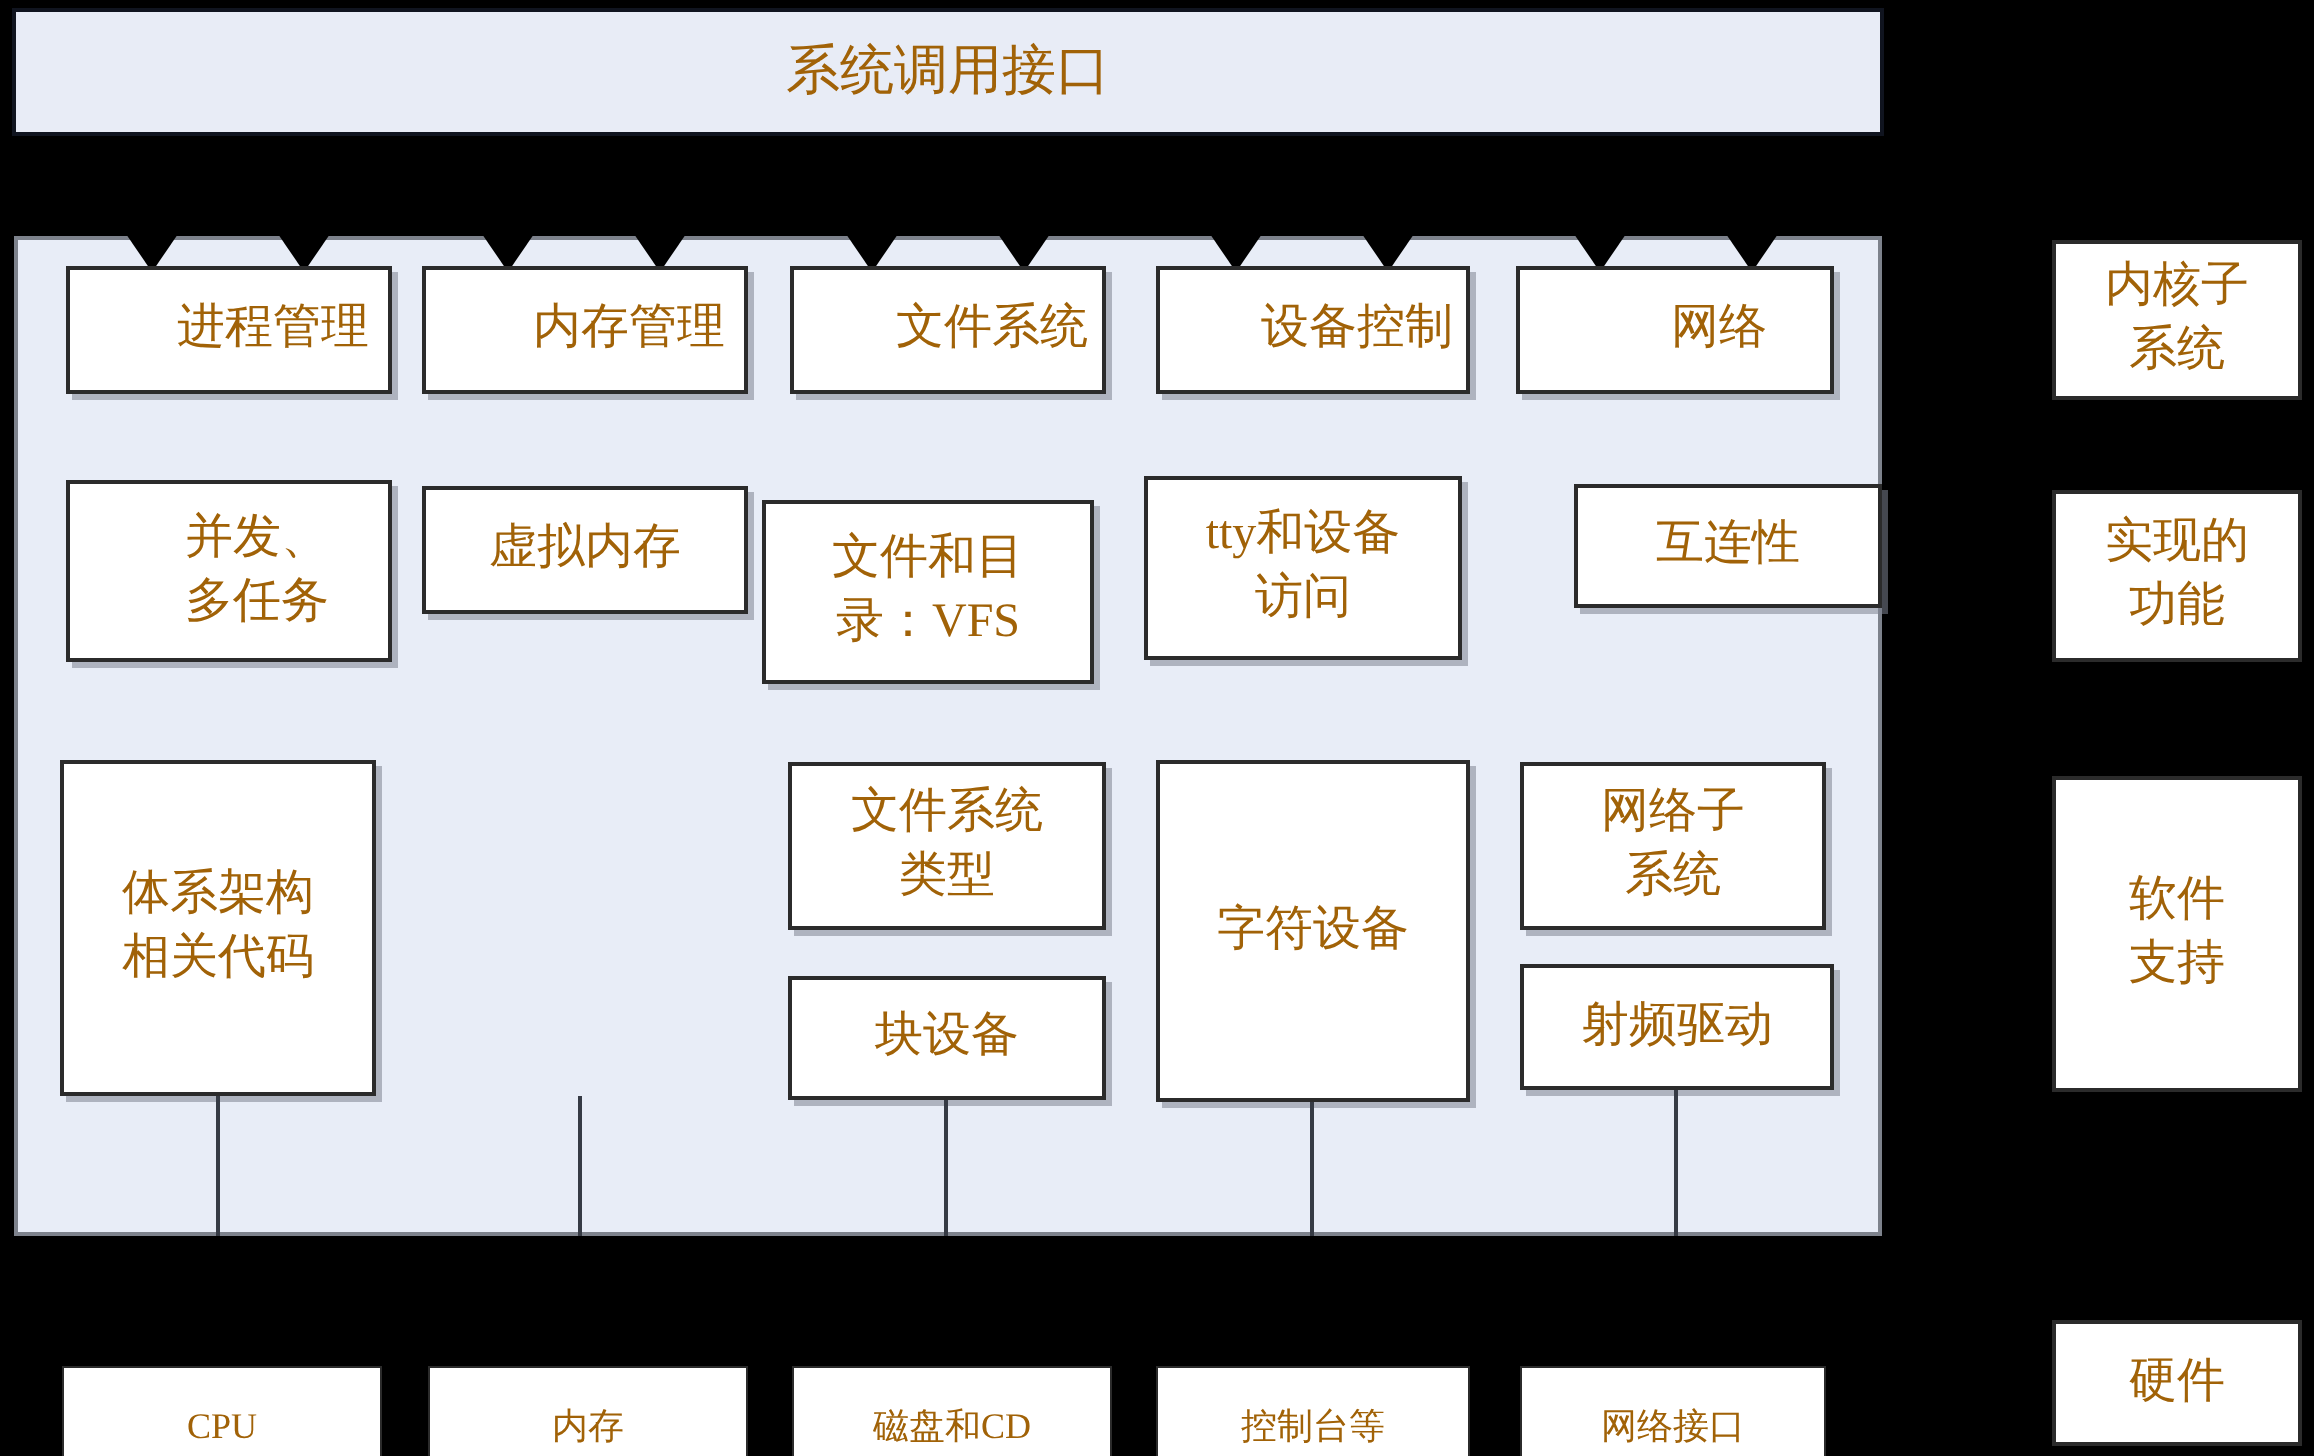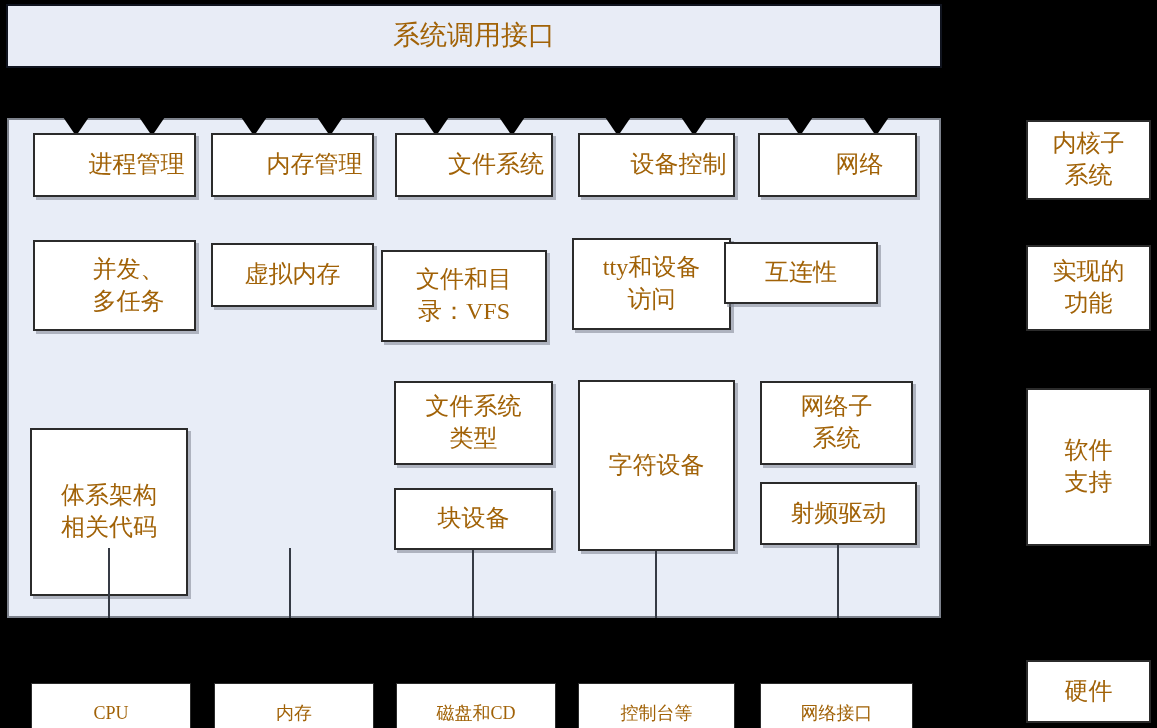--- a/index.html
+++ b/index.html
@@ -32,23 +32,23 @@
   .r1c1{left:33px;width:163px;}
   .r1c2{left:211px;width:163px;}
   .r1c3{left:395px;width:158px;}
   .r1c4{left:578px;width:157px;}
   .r1c5{left:758px;width:159px;}
   
   .r2c1{left:33px;top:240px;width:163px;height:91px;padding-left:28px;}
   .r2c2{left:211px;top:243px;width:163px;height:64px;}
   .r2c3{left:381px;top:238px;width:166px;height:92px;margin-top:12px;}
   .r2c4{left:572px;top:238px;width:159px;height:92px;}
-  .r2c5{left:724px;top:242px;width:154px;height:62px;}
+  .r2c5{left:787px;top:242px;width:154px;height:62px;}
   
-  .r3c1{left:30px;top:380px;width:158px;height:168px;margin-top:48px;}
+  .r3c1{left:30px;top:380px;width:158px;height:168px;}
   .r3c2{left:212px;top:380px;width:156px;height:168px;}
   .r3c3a{left:394px;top:381px;width:159px;height:84px;}
   .r3c3b{left:394px;top:488px;width:159px;height:62px;}
   .r3c4{left:578px;top:380px;width:157px;height:171px;}
   .r3c5a{left:760px;top:381px;width:153px;height:84px;}
   .r3c5b{left:760px;top:482px;width:157px;height:63px;}
   
   .hw{top:683px;height:61px;border-width:1px;font-size:18px;}
   .hw1{left:31px;width:160px;}
   .hw2{left:214px;width:160px;}

